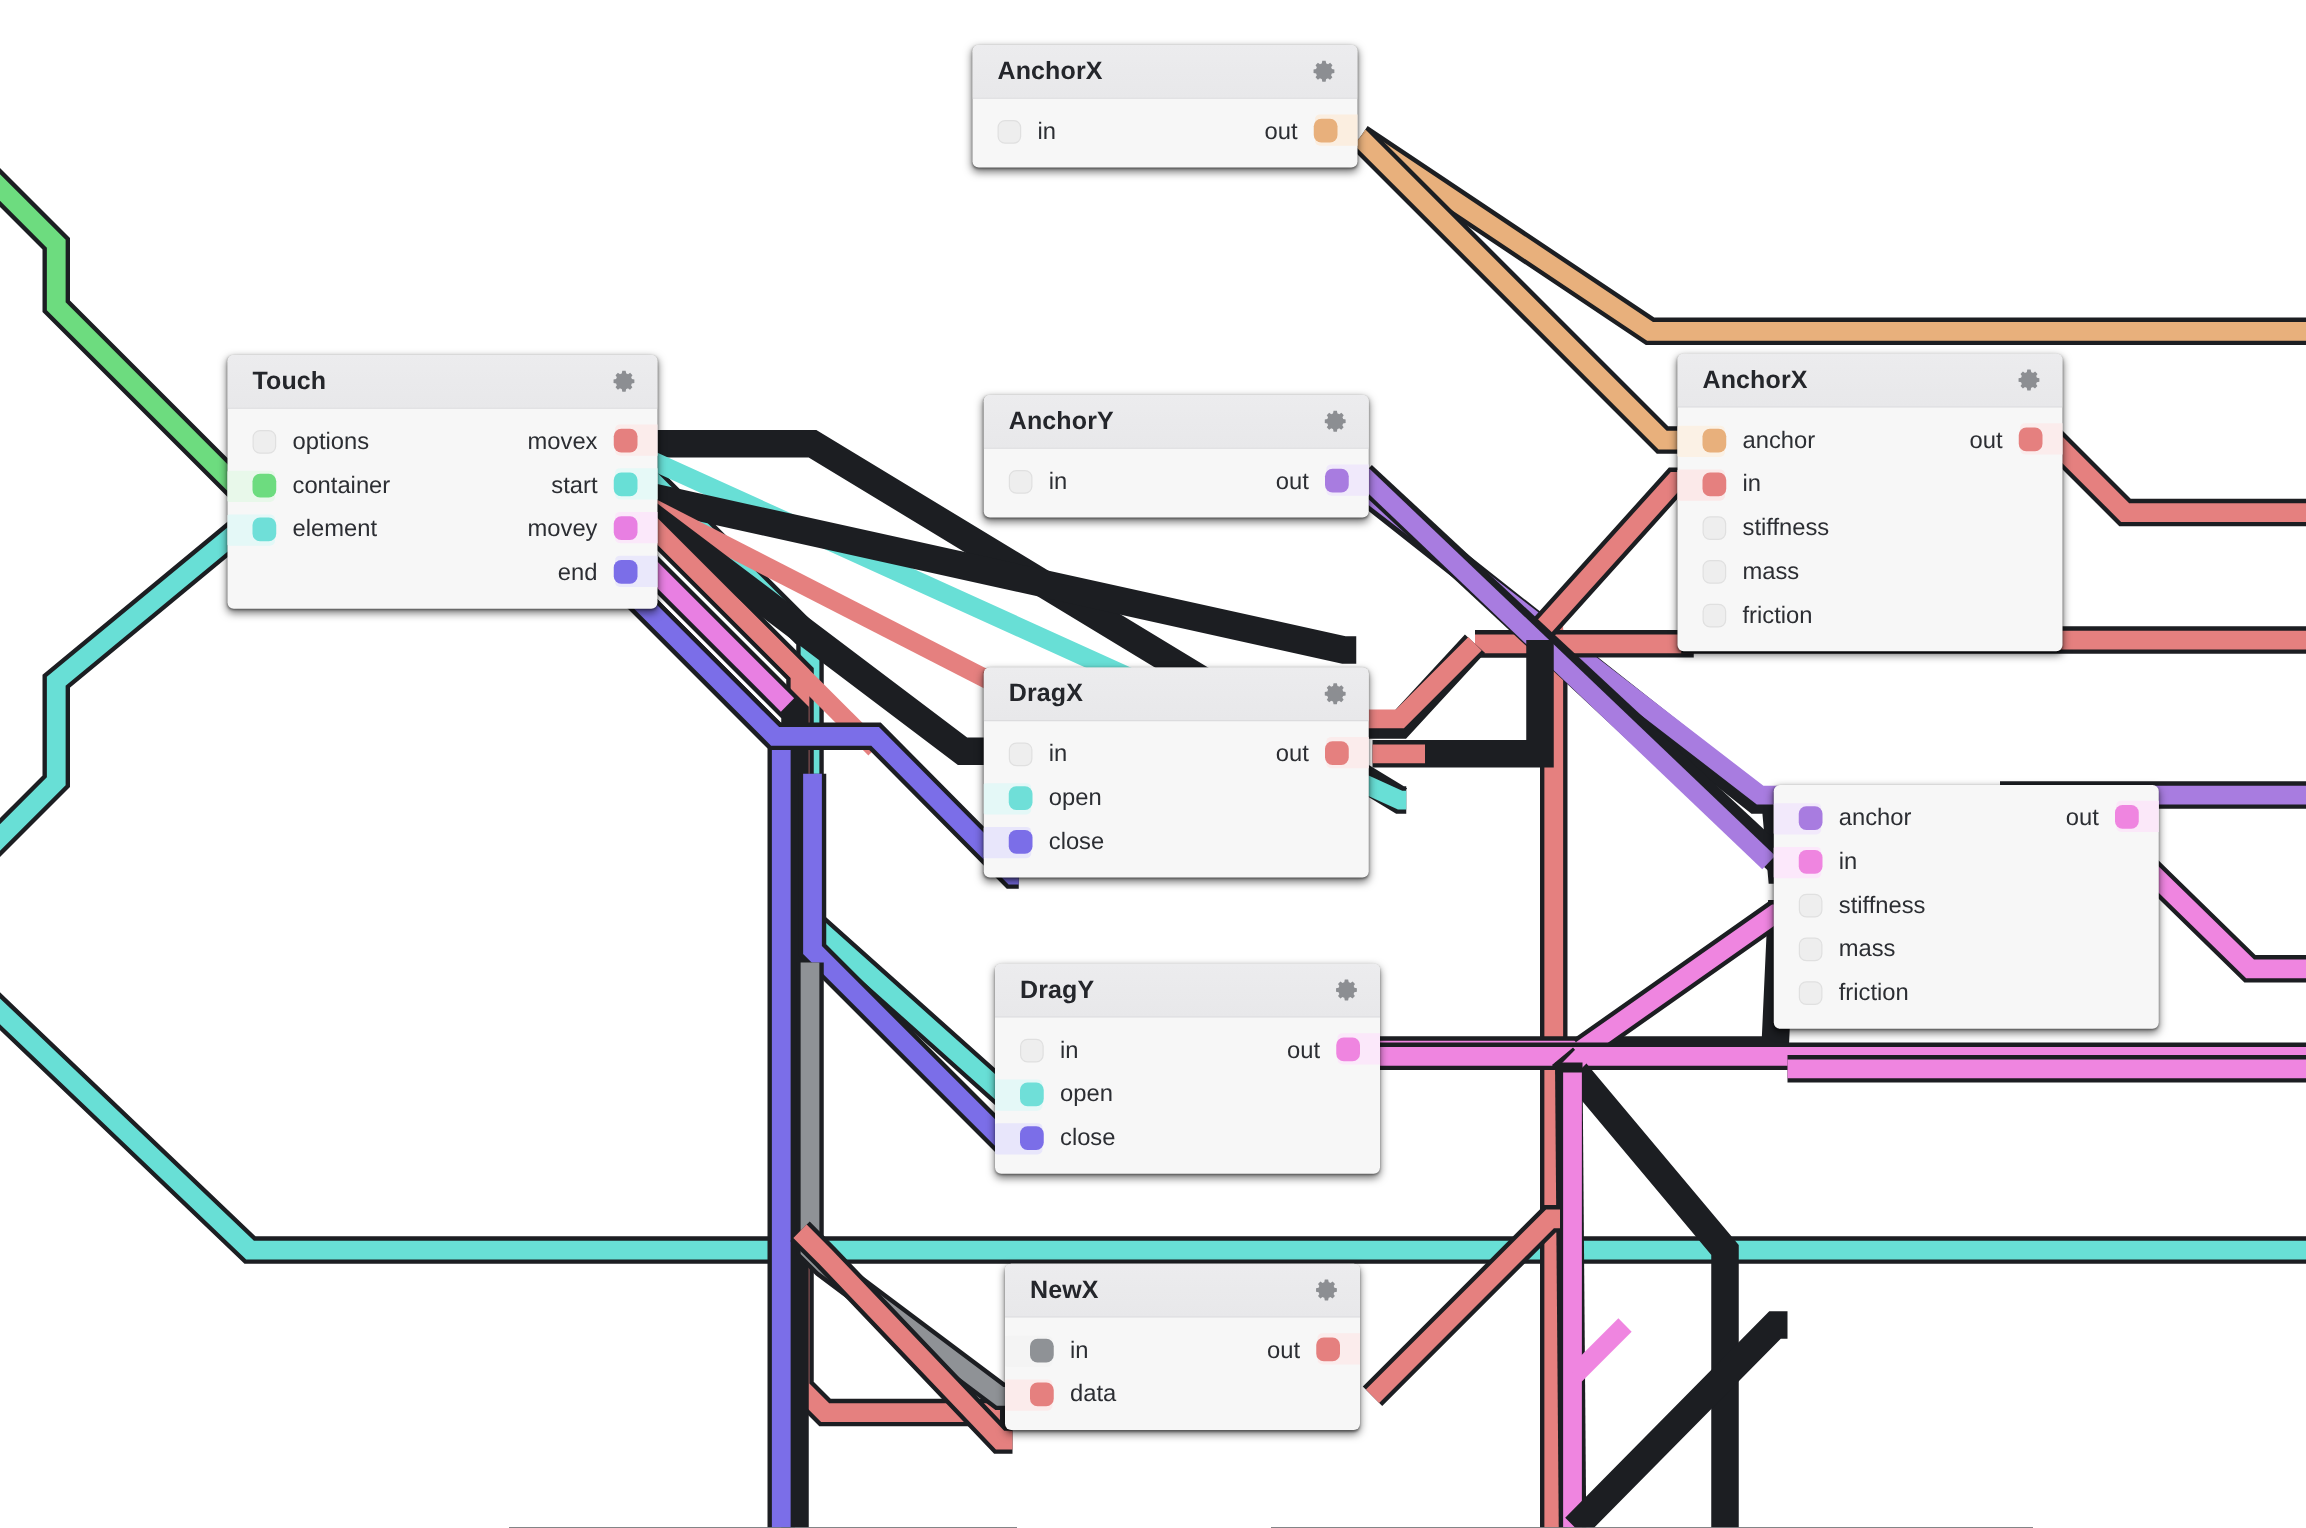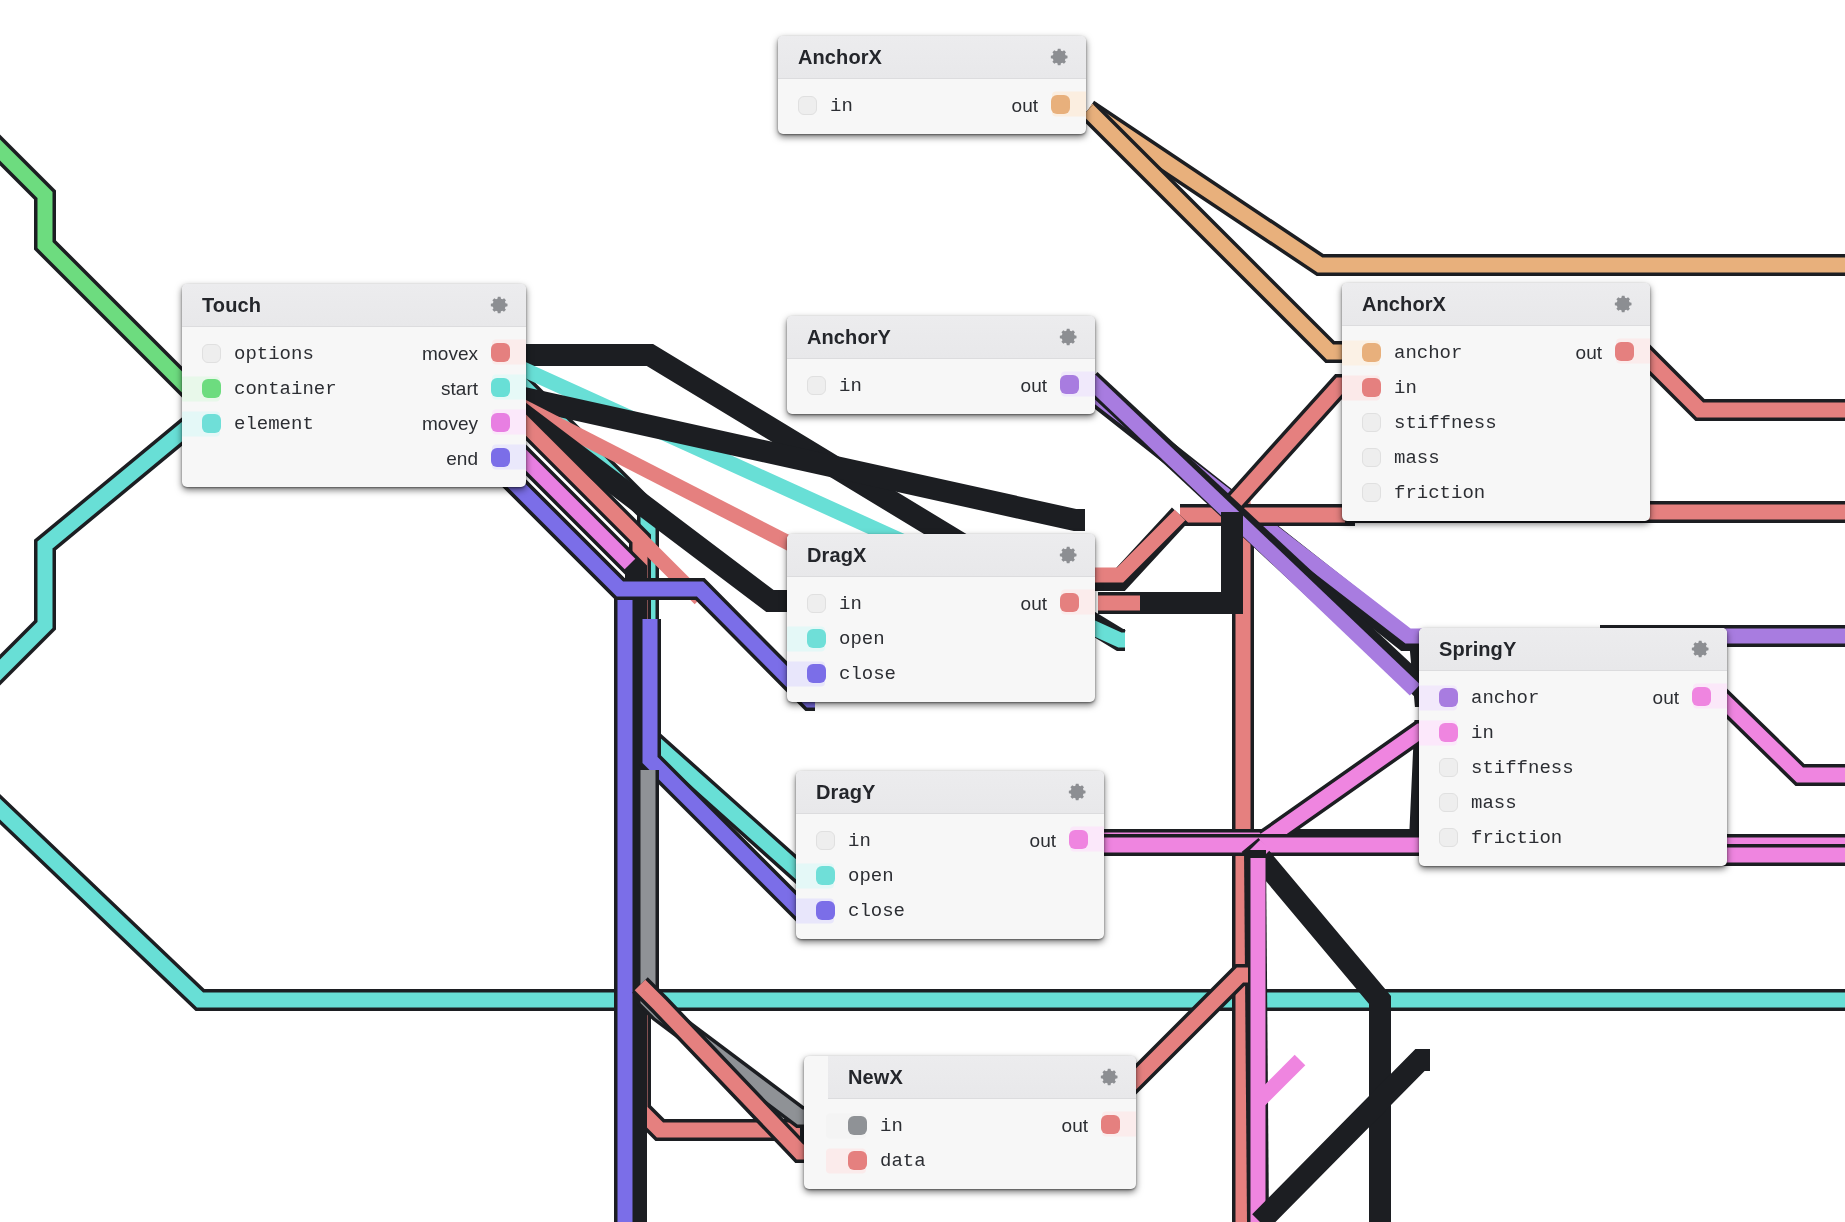--- a/index.html
+++ b/index.html
@@ -33,21 +33,21 @@
   }
   .gear{width:20px;height:20px;flex:0 0 20px;opacity:.95;}
   .node-body{padding:9px 0 11px 0;}
   .row{
     position:relative;display:flex;align-items:center;
     height:35px;padding:0 16px 0 20px;box-sizing:border-box;
   }
   .row.out-row{justify-content:flex-end;}
   .row.both{justify-content:space-between;}
   .label{font-size:19px;color:#2c2e33;white-space:nowrap;}
-  .lbl-in{margin-left:13px;font-family:Liberation Mono, monospace;}
+  .lbl-in{margin-left:13px;}
   .lbl-out{margin-right:13px;}
 
   
   .port{
     width:19px;height:19px;border-radius:6px;flex:0 0 19px;
     box-sizing:border-box;position:relative;
   }
   .port.empty{background:#eeeeee;border:1px solid #e0e0e0;}
   .port-in{display:flex;align-items:center;}
   .port-out{display:flex;align-items:flex-start;}
@@ -390,27 +390,20 @@
               <span class="jack jack-l" style="background:#e8e6fb;"></span>
               <span class="port" style="background:#7b6ee8"></span>
             </span>
           <span class="label lbl-in">close</span>
         </span>
       </div>
     </div>
   </div>
 
   <div class="node" style="left:1419px;top:628px;width:308px;">
-    <div class="node-head">
-      <span class="node-title">SpringY</span>
-      <svg class="gear" viewBox="0 0 24 24">
-        <path fill="#888a8e" d="M12 8.2a3.8 3.8 0 1 0 0 7.6 3.8 3.8 0 0 0 0-7.6zm0 5.9a2.1 2.1 0 1 1 0-4.2 2.1 2.1 0 0 1 0 4.2z"></path>
-        <path fill="#888a8e" d="M21 13.6v-3.2l-2.4-.5a6.9 6.9 0 0 0-.7-1.7l1.3-2-2.3-2.3-2 1.3a6.9 6.9 0 0 0-1.7-.7L12.6 2h-3.2l-.5 2.5a6.9 6.9 0 0 0-1.7.7l-2-1.3L2.9 6.2l1.3 2a6.9 6.9 0 0 0-.7 1.7L1 10.4v3.2l2.5.5c.16.6.4 1.17.7 1.7l-1.3 2 2.3 2.3 2-1.3c.53.3 1.1.54 1.7.7l.5 2.5h3.2l.5-2.5c.6-.16 1.17-.4 1.7-.7l2 1.3 2.3-2.3-1.3-2c.3-.53.54-1.1.7-1.7l2.5-.5z"></path>
-      </svg>
-    </div>
     <div class="node-body">
       <div class="row both">
         <span class="port-in">
           <span class="pw">
               <span class="jack jack-l" style="background:#f2e9fb;"></span>
               <span class="port" style="background:#a87ce0"></span>
             </span>
           <span class="label lbl-in">anchor</span>
         </span>
         <span class="port-out">
@@ -495,21 +488,21 @@
           <span class="pw">
               <span class="jack jack-l" style="background:#e8e6fb;"></span>
               <span class="port" style="background:#7b6ee8"></span>
             </span>
           <span class="label lbl-in">close</span>
         </span>
       </div>
     </div>
   </div>
 
-  <div class="node" style="left:804px;top:1056px;width:308px;padding-left:24px;">
+  <div class="node" style="left:804px;top:1011px;width:284px;">
     <div class="node-head">
       <span class="node-title">NewX</span>
       <svg class="gear" viewBox="0 0 24 24">
         <path fill="#888a8e" d="M12 8.2a3.8 3.8 0 1 0 0 7.6 3.8 3.8 0 0 0 0-7.6zm0 5.9a2.1 2.1 0 1 1 0-4.2 2.1 2.1 0 0 1 0 4.2z"></path>
         <path fill="#888a8e" d="M21 13.6v-3.2l-2.4-.5a6.9 6.9 0 0 0-.7-1.7l1.3-2-2.3-2.3-2 1.3a6.9 6.9 0 0 0-1.7-.7L12.6 2h-3.2l-.5 2.5a6.9 6.9 0 0 0-1.7.7l-2-1.3L2.9 6.2l1.3 2a6.9 6.9 0 0 0-.7 1.7L1 10.4v3.2l2.5.5c.16.6.4 1.17.7 1.7l-1.3 2 2.3 2.3 2-1.3c.53.3 1.1.54 1.7.7l.5 2.5h3.2l.5-2.5c.6-.16 1.17-.4 1.7-.7l2 1.3 2.3-2.3-1.3-2c.3-.53.54-1.1.7-1.7l2.5-.5z"></path>
       </svg>
     </div>
     <div class="node-body">
       <div class="row both">
         <span class="port-in">

